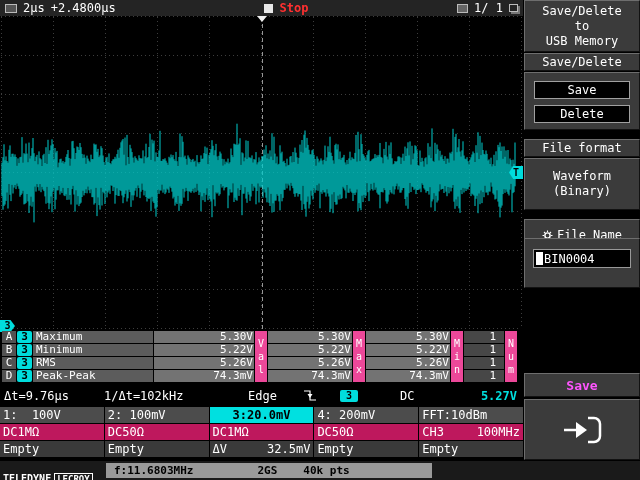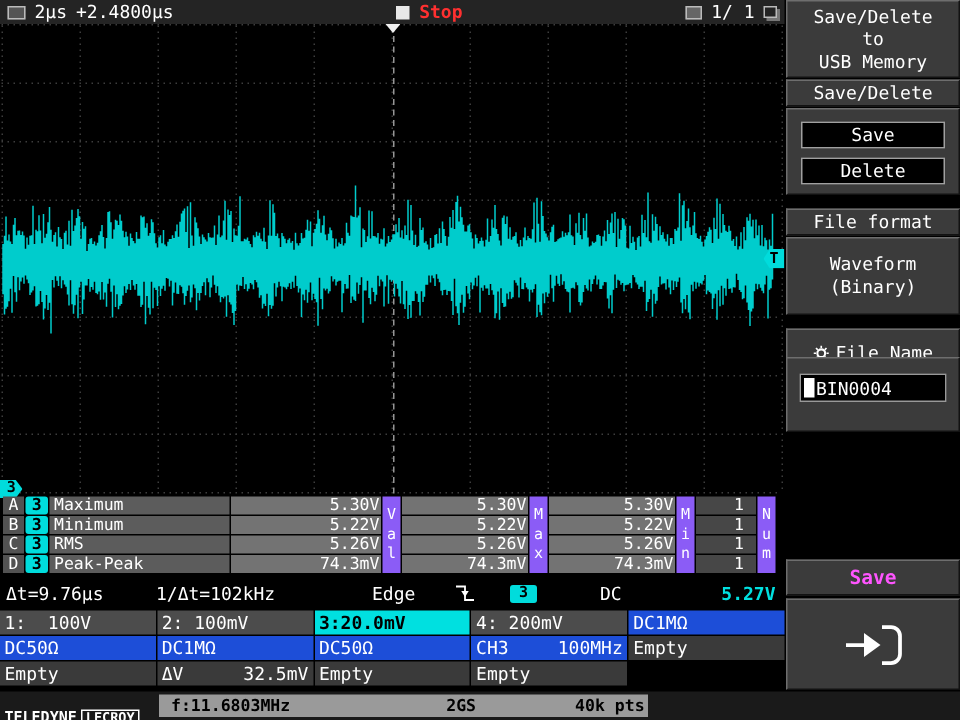--- a/index.html
+++ b/index.html
@@ -31,46 +31,46 @@
 
   
   #meas{position:absolute;left:2px;top:331px;width:519px;height:52px;display:grid;
     grid-template-columns:14px 15px 120px 100px 12px 84px 12px 84px 12px 40px 12px;
     grid-auto-rows:12px;column-gap:1px;row-gap:1px;font-size:11px;}
   .mslot{background:#525252;text-align:center;line-height:12px;}
   .mch{background:#00dcdc;color:#000;text-align:center;line-height:12px;font-weight:bold;border-radius:2px;}
   .mname{background:#5c5c5c;padding-left:3px;line-height:12px;}
   .mval{background:#737373;text-align:right;padding-right:1px;line-height:12px;}
   .mnum{background:#474747;text-align:right;padding-right:8px;line-height:12px;}
-  .mstrip{grid-row:1/5;background:#8b5cf6;font-size:10px;line-height:13px;text-align:center;
+  .mstrip{grid-row:1/5;background:#ec4899;font-size:10px;line-height:13px;text-align:center;
     word-break:break-all;padding-top:6px;}
 
   
   #trig{position:absolute;left:0;top:389px;width:523px;height:14px;font-size:12px;line-height:14px;}
   #trig .abs{position:absolute;top:0;}
   #t-level{color:#00e0e0;font-weight:bold;}
   .tchip{position:absolute;top:1px;width:18px;height:12px;background:#00dcdc;color:#000;
     text-align:center;font-size:10px;line-height:12px;border-radius:2px;font-weight:bold;}
 
   
   #chgrid{position:absolute;left:0;top:407px;width:523px;display:grid;
     grid-template-columns:repeat(5,1fr);grid-auto-rows:16px;gap:1px;font-size:12px;}
   .ccell{background:#4c4c4c;line-height:16px;padding:0 3px;white-space:pre;overflow:hidden;}
-  .ccell.r2{background:#1d4ed8;}
+  .ccell.r2{background:#be185d;}
   .ccell.r3{background:#3a3a3a;}
-  .ccell.active{background:#00e0e0;color:#000;font-weight:bold;}
+  .ccell.active{background:#00e0e0;color:#000;font-weight:bold;text-align:center;}
   .flexsb{display:flex;justify-content:space-between;}
 
   
   #statusbar{position:absolute;left:0;top:461px;width:640px;height:35px;background:#1a1a1a;
     display:flex;align-items:center;font-size:11px;}
   #brand{margin-left:3px;font-weight:bold;font-size:10px;white-space:nowrap;}
   #brand .boxed{border:1px solid #fff;padding:0 2px;margin-left:3px;font-size:9px;}
   #midchip{position:absolute;left:106px;top:2px;width:326px;height:15px;background:#9a9a9a;color:#000;
-    display:flex;align-items:center;font-weight:bold;gap:40px;}
+    display:flex;align-items:center;font-weight:bold;}
   #midchip span{white-space:nowrap;}
   #rtc{margin-left:auto;margin-right:4px;white-space:nowrap;}
 
   
   #sidebar{position:absolute;left:524px;top:0;width:116px;height:460px;background:#000;}
   .sb{position:absolute;left:0;width:116px;background:#3b3b3b;
     border:1px solid;border-color:#6e6e6e #121212 #121212 #6e6e6e;}
   .sbh{display:flex;align-items:center;justify-content:center;gap:4px;font-size:12px;}
   #sb-title{top:0;height:52px;display:flex;align-items:center;justify-content:center;
     text-align:center;white-space:pre-line;font-size:12px;line-height:15px;}
@@ -191,20 +191,21 @@
     <span class="tchip" style="left:340px">3</span>
     <span class="abs" style="left:400px">DC</span>
     <span class="abs" style="right:6px" id="t-level">5.27V</span>
   </div>
 
   <div id="chgrid">
     <div class="ccell r1">1:  100V</div>
     <div class="ccell r1">2: 100mV</div>
     <div class="ccell r1 active">3:20.0mV</div>
     <div class="ccell r1">4: 200mV</div>
+    <div class="ccell r1">FFT:10dBm</div>
 
     <div class="ccell r2">DC1MΩ</div>
     <div class="ccell r2">DC50Ω</div>
     <div class="ccell r2">DC1MΩ</div>
     <div class="ccell r2">DC50Ω</div>
     <div class="ccell r2 flexsb">
       <span>CH3</span>
       <span>100MHz</span>
     </div>
 

